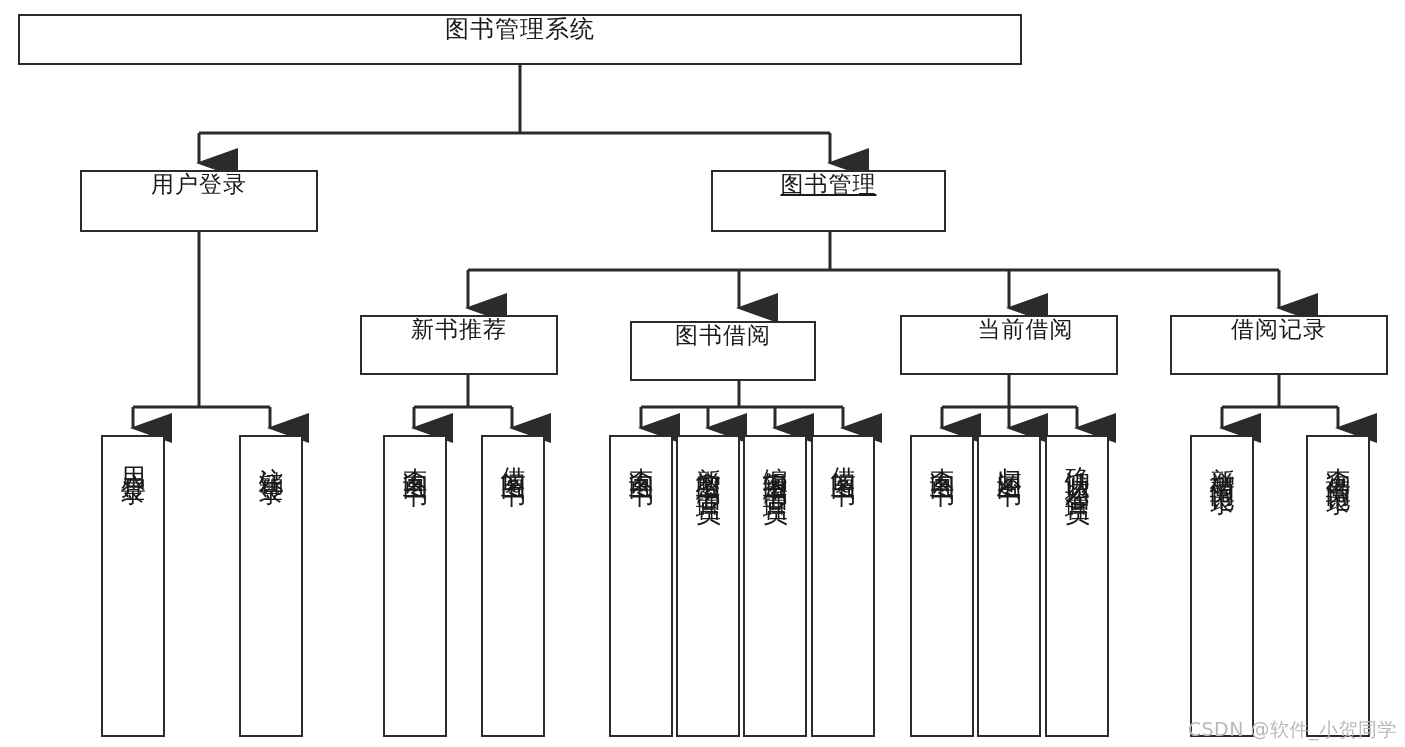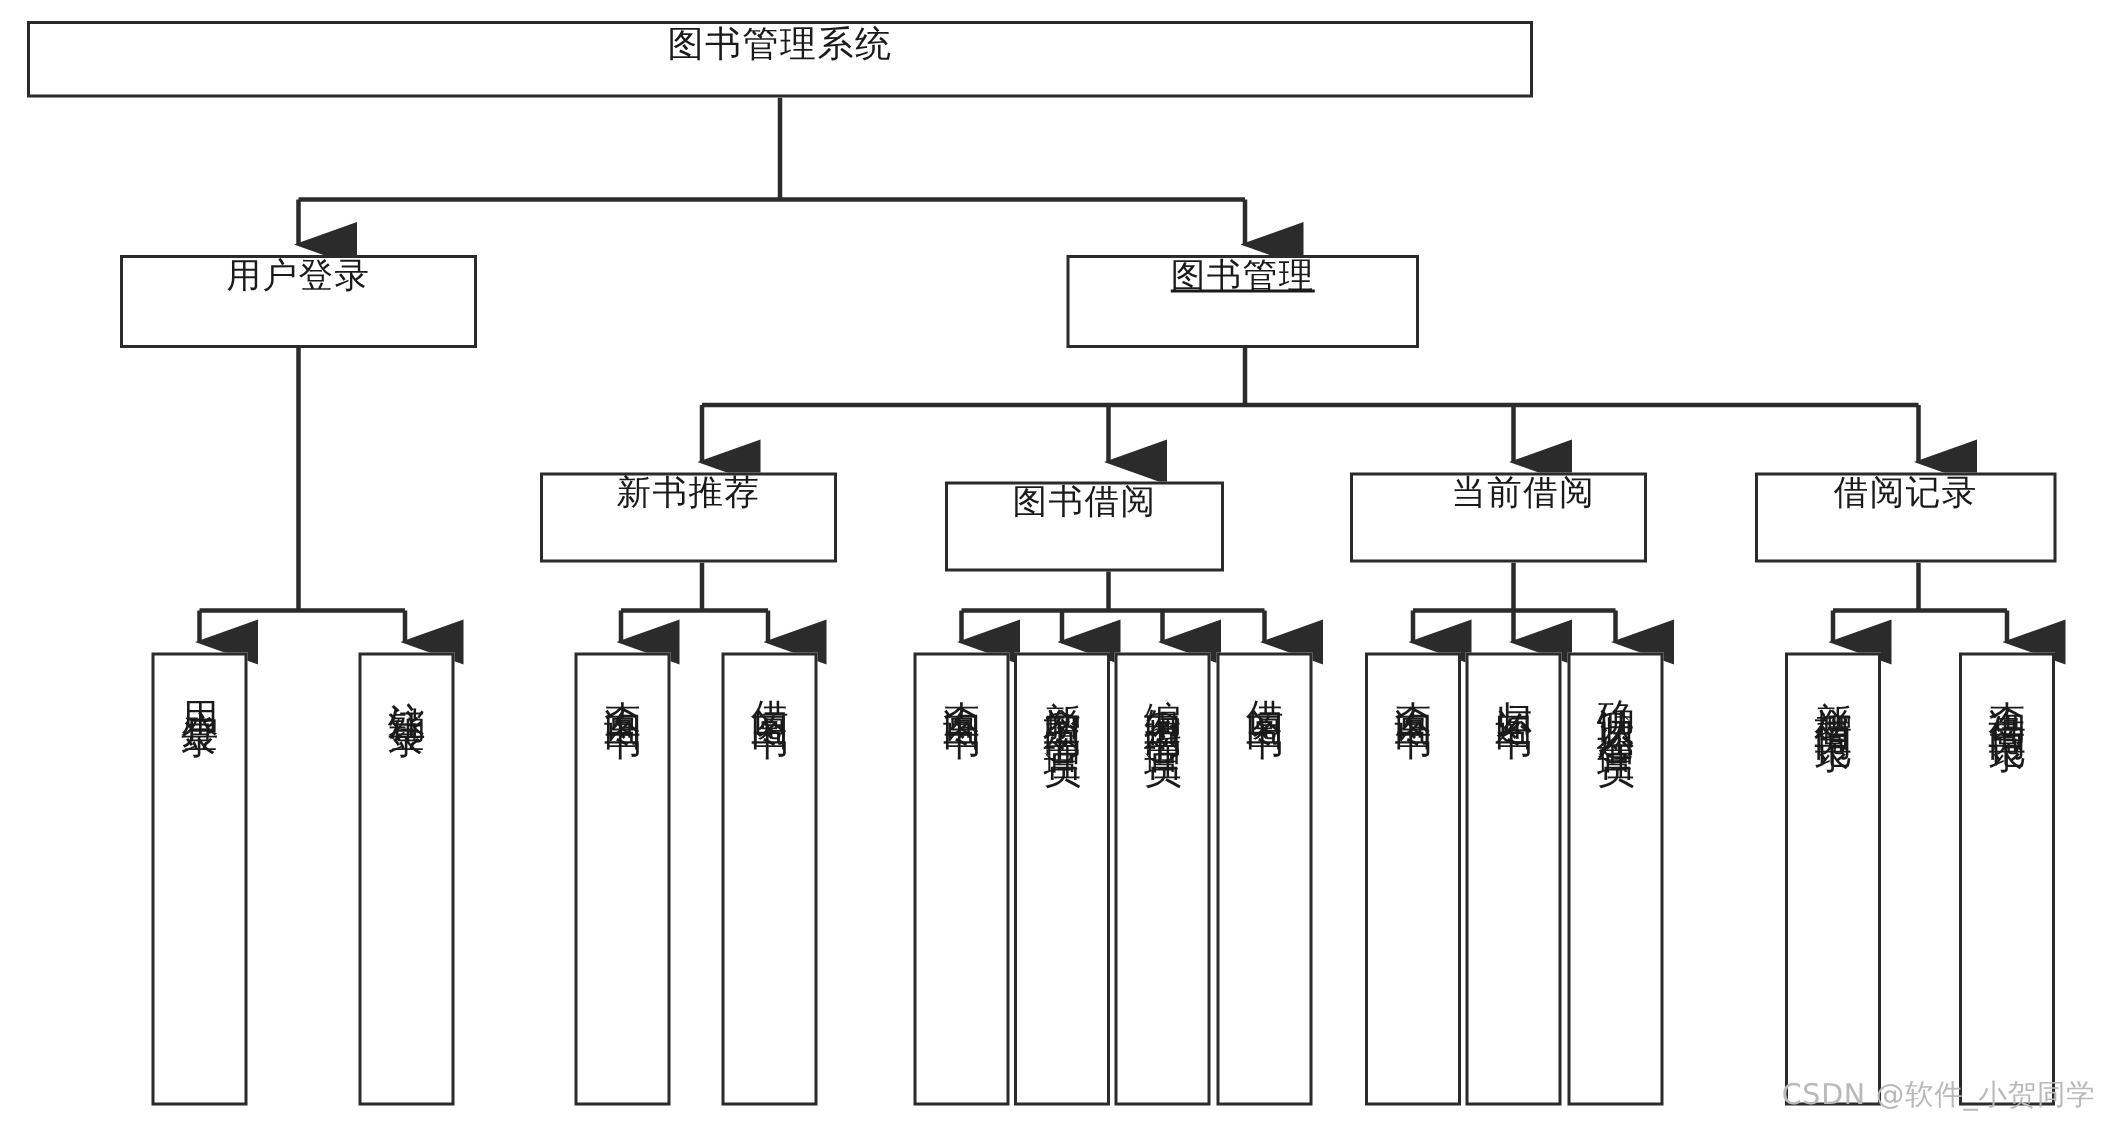--- a/index.html
+++ b/index.html
@@ -101,24 +101,24 @@
   <div class="node h" style="left:711px;top:170px;width:235px;height:62px;text-decoration:underline;">
     <span>图书管理</span>
   </div>
 
   <div class="node h" style="left:360px;top:315px;width:198px;height:60px;">
     <span>新书推荐</span>
   </div>
   <div class="node h" style="left:630px;top:321px;width:186px;height:60px;">
     <span>图书借阅</span>
   </div>
-  <div class="node h" style="left:900px;top:315px;width:198px;height:60px;padding-left:33px;">
+  <div class="node h" style="left:900px;top:315px;width:218px;height:60px;padding-left:33px;">
     <span>当前借阅</span>
   </div>
-  <div class="node h" style="left:1170px;top:315px;width:201px;height:60px;">
+  <div class="node h" style="left:1170px;top:315px;width:218px;height:60px;">
     <span>借阅记录</span>
   </div>
 
   <div class="node v" style="left:101px;top:435px;width:64px;height:302px;">
     <span class="vtext">用户登录</span>
   </div>
   <div class="node v" style="left:239px;top:435px;width:64px;height:302px;">
     <span class="vtext">注销登录</span>
   </div>
 

